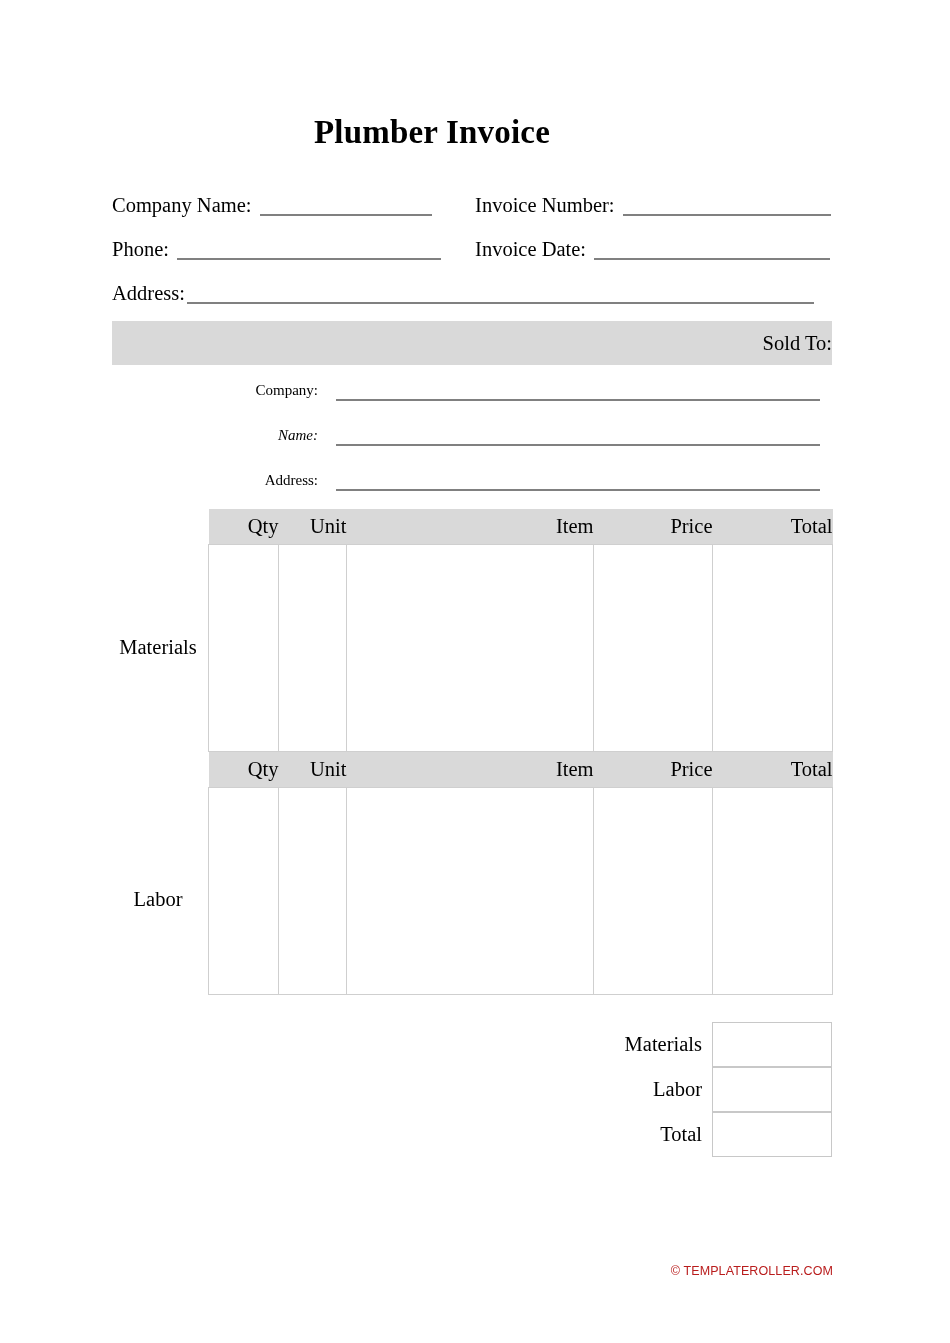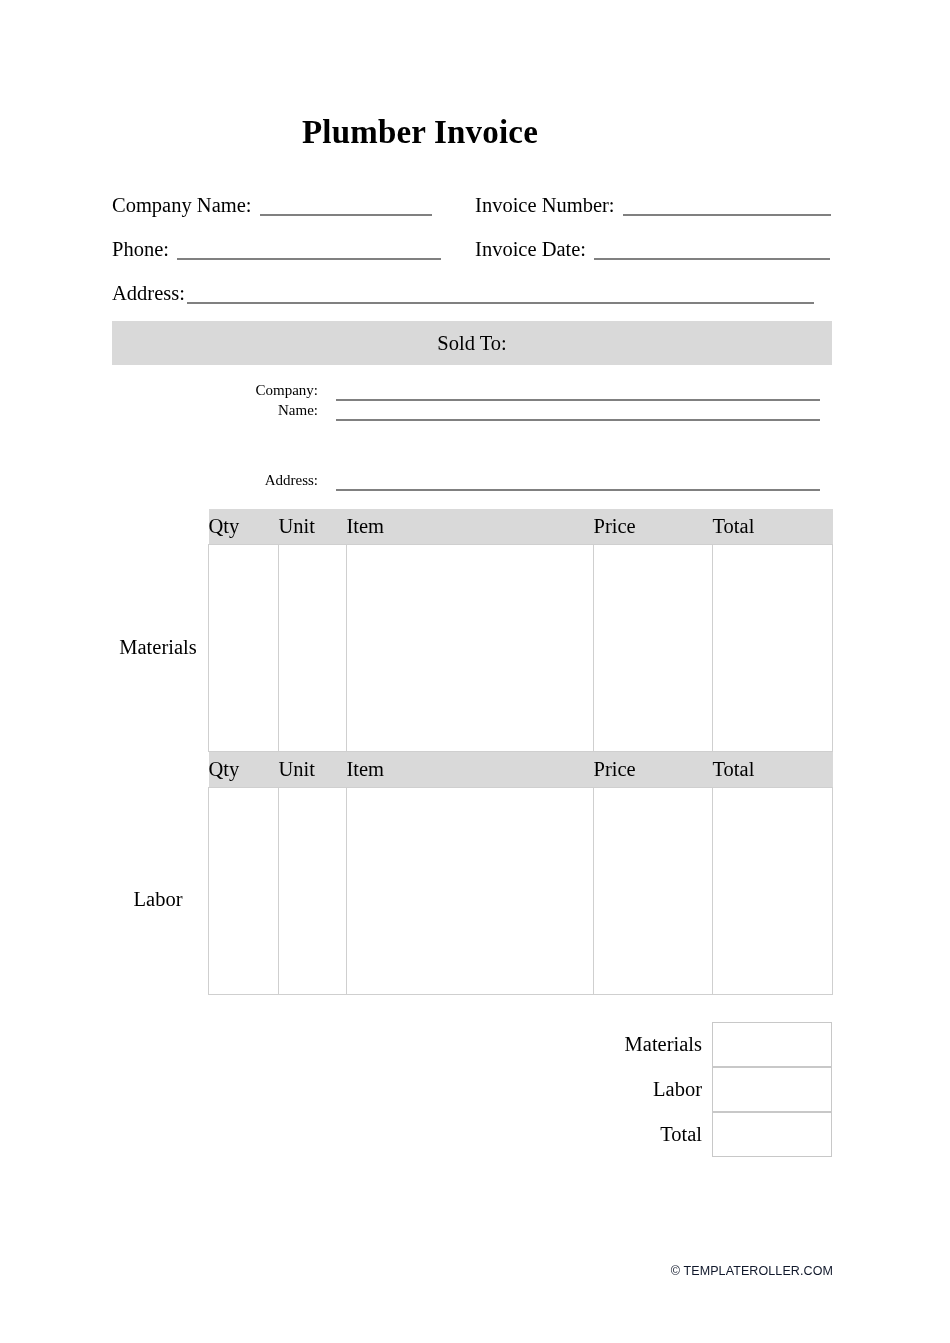--- a/index.html
+++ b/index.html
@@ -24,20 +24,21 @@
   
   .title {
     position: absolute;
     left: 0;
     top: 114px;
     width: 840px;
     text-align: center;
     font-size: 33px;
     font-weight: bold;
     letter-spacing: 0.2px;
+    padding-left: 12px;
   }
 
   
   .hdr-row {
     position: absolute;
     left: 112px;
     width: 726px;
     height: 26px;
     display: flex;
     align-items: flex-end;
@@ -75,36 +76,36 @@
   
   .soldto-bar {
     position: absolute;
     left: 112px;
     top: 321px;
     width: 720px;
     height: 44px;
     background: #d9d9d9;
     display: flex;
     align-items: center;
-    justify-content: center;
+    justify-content: flex-end;
   }
   .soldto-bar span {
     font-size: 20.5px;
   }
 
   .soldto-row {
     position: absolute;
     left: 112px;
     width: 708px;
     height: 26px;
     display: flex;
     align-items: flex-end;
   }
   .soldto-row-1 { top: 375px; }
-  .soldto-row-2 { top: 395px; }
+  .soldto-row-2 { top: 420px; font-style: italic; }
   .soldto-row-3 { top: 465px; }
 
   .soldto-label {
     width: 206px;
     text-align: right;
     font-size: 15px;
     line-height: 22px;
     white-space: nowrap;
   }
   .soldto-line {
@@ -135,21 +136,21 @@
   .itable-materials { top: 509px; }
   .itable-labor     { top: 752px; }
 
   .itable th {
     background: #d9d9d9;
     font-weight: normal;
     font-size: 20.5px;
     height: 35px;
     padding: 0;
     border: none;
-    text-align: left;
+    text-align: right;
   }
   .itable td {
     border: 1px solid #cfcfcf;
     padding: 0;
     height: 206px;
   }
   .itable td.c-first { border-left: 1px solid #cfcfcf; }
 
   .col-qty   { width: 70px; }
   .col-unit  { width: 68px; }
@@ -189,21 +190,21 @@
   .footer {
     position: absolute;
     left: 0;
     top: 1264px;
     width: 950px;
     text-align: right;
     padding-right: 117px;
     box-sizing: border-box;
     font-family: "Liberation Sans", sans-serif;
     font-size: 12.5px;
-    color: #0f172a;
+    color: #b91c1c;
     letter-spacing: 0.1px;
   }
 </style>
 </head>
 <body>
 
 <div class="page">
 
   <div class="title">Plumber Invoice</div>
 

